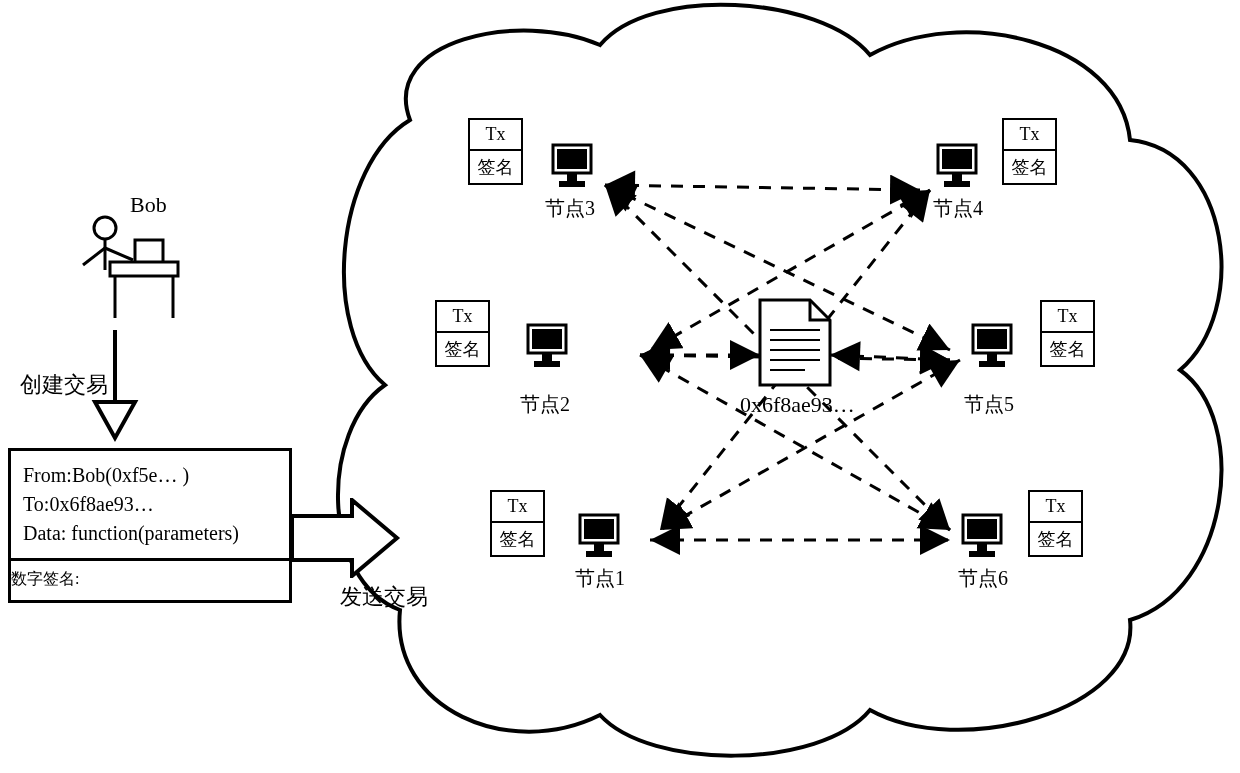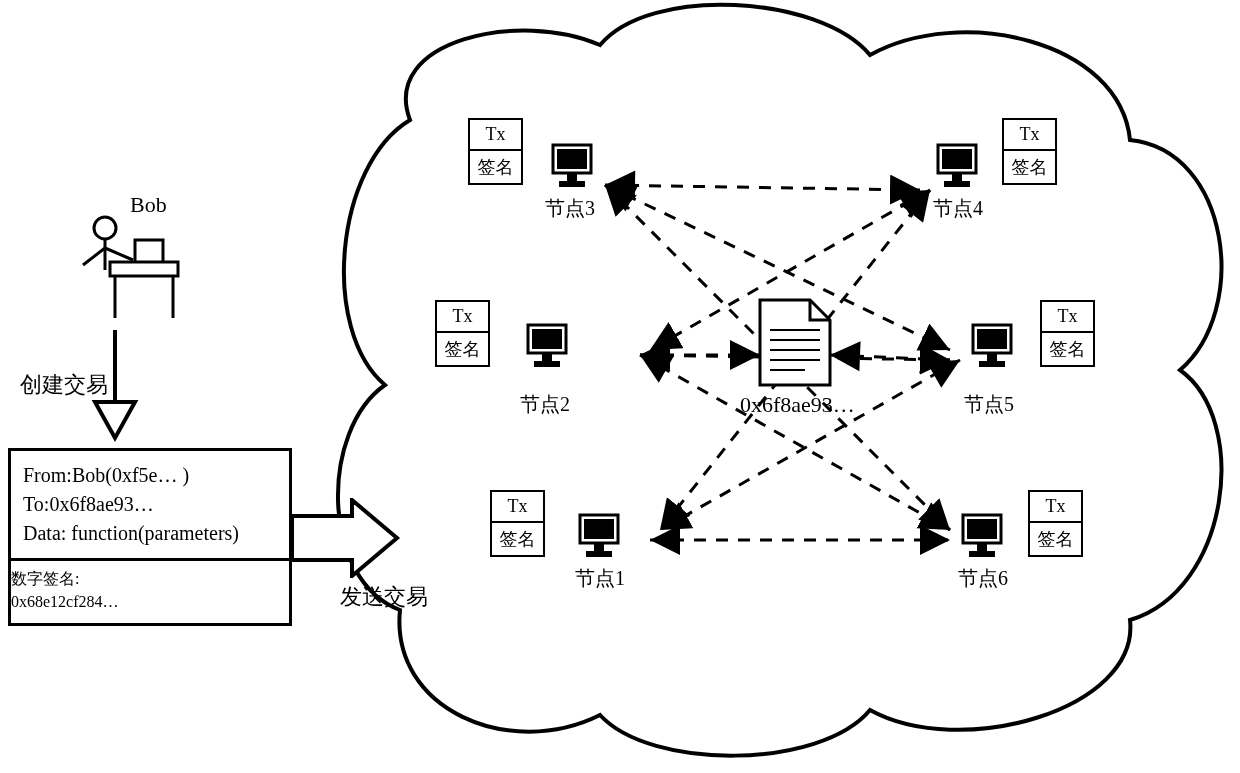--- a/index.html
+++ b/index.html
@@ -96,21 +96,20 @@
 <div class="abs biglabel" style="left:20px; top:370px;">创建交易</div>
 
 <div class="abs bigbox" style="left:8px; top:448px; width:284px;">
   <div class="sec1">
     <div>From:Bob(0xf5e… )</div>
     <div>To:0x6f8ae93…</div>
     <div>Data: function(parameters)</div>
   </div>
   <div class="sec2">
     <div>数字签名:</div>
-    <div>0x68e12cf284…</div>
   </div>
 </div>
 
 <svg class="abs" style="left:292px; top:498px;" width="110" height="80">
   <polygon points="0,18 60,18 60,2 105,40 60,78 60,62 0,62" fill="#fff" stroke="#000" stroke-width="4"></polygon>
 </svg>
 <div class="abs biglabel" style="left:300px; top:582px;margin-left:40px;">发送交易</div>
 
 <svg class="abs" style="left:755px; top:295px;" width="80" height="95">
   <path d="M5 5 L55 5 L75 25 L75 90 L5 90 Z" fill="#fff" stroke="#000" stroke-width="3"></path>

